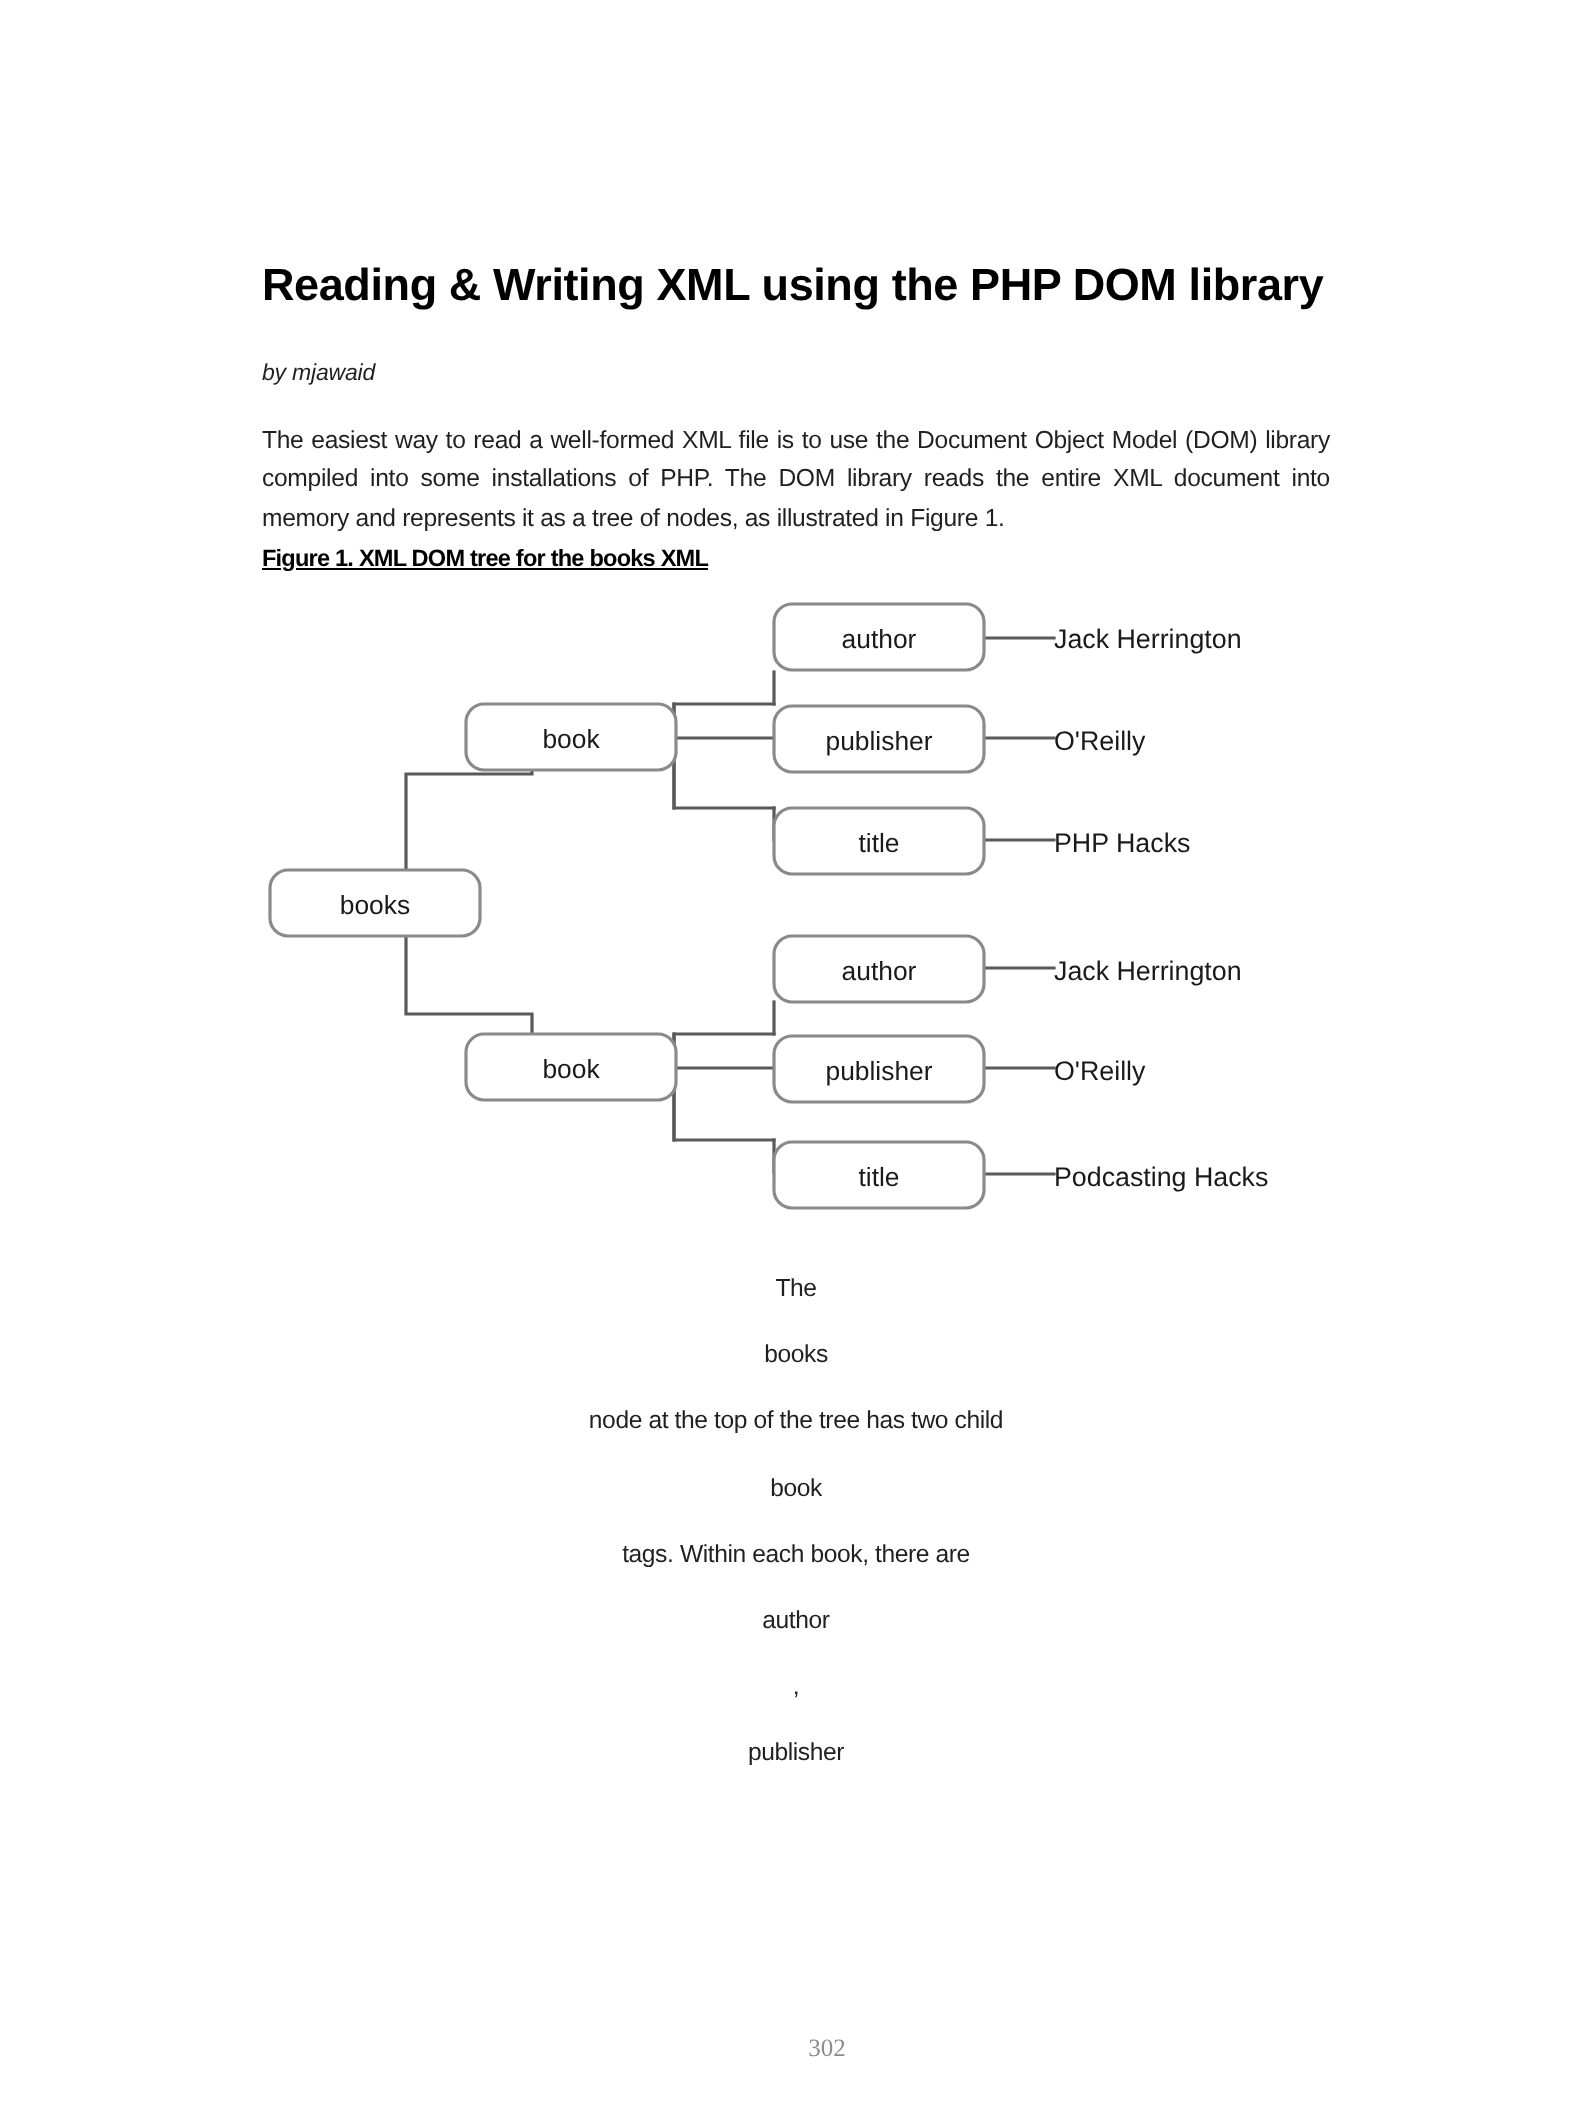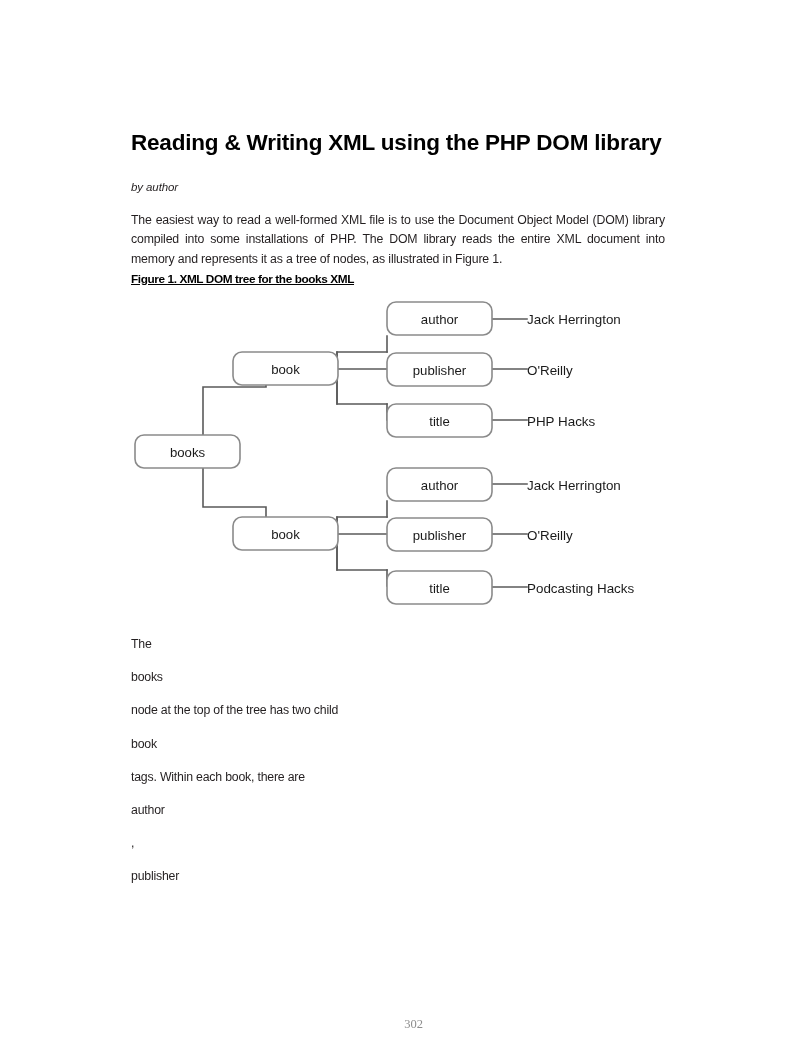--- a/index.html
+++ b/index.html
@@ -99,20 +99,21 @@
   
   .frag-list {
     padding-top: 16px;
   }
   .frag {
     font-size: 12.3px;
     line-height: 33.2px;
     letter-spacing: -0.2px;
     color: #231f20;
     white-space: pre;
+    text-align: center;
   }
 
   
   .page-number {
     position: absolute;
     left: 16px;
     top: 1017px;
     width: 795px;
     text-align: center;
     font-family: "Liberation Serif", serif;
@@ -132,21 +133,21 @@
   }
 </style>
 </head>
 <body>
 
 <div class="page">
   <div class="content">
 
     <h1 class="doc-title">Reading &amp; Writing XML using the PHP DOM library</h1>
 
-    <p class="byline">by author</p>
+    <p class="byline">by mjawaid</p>
 
 
     <p class="body-para">The easiest way to read a well-formed XML file is to use the Document Object Model (DOM) library compiled into some installations of PHP. The DOM library reads the entire XML document into memory and represents it as a tree of nodes, as illustrated in Figure 1.</p>
 
     <p class="figure-caption">Figure 1. XML DOM tree for the books XML</p>
 
     <div class="figure-wrap">
       <svg class="figure-svg" width="534" height="318" viewBox="0 0 534 318" xmlns="http://www.w3.org/2000/svg">
 
         <g stroke="#5a5a5a" stroke-width="1.6" fill="none" stroke-linecap="square">

